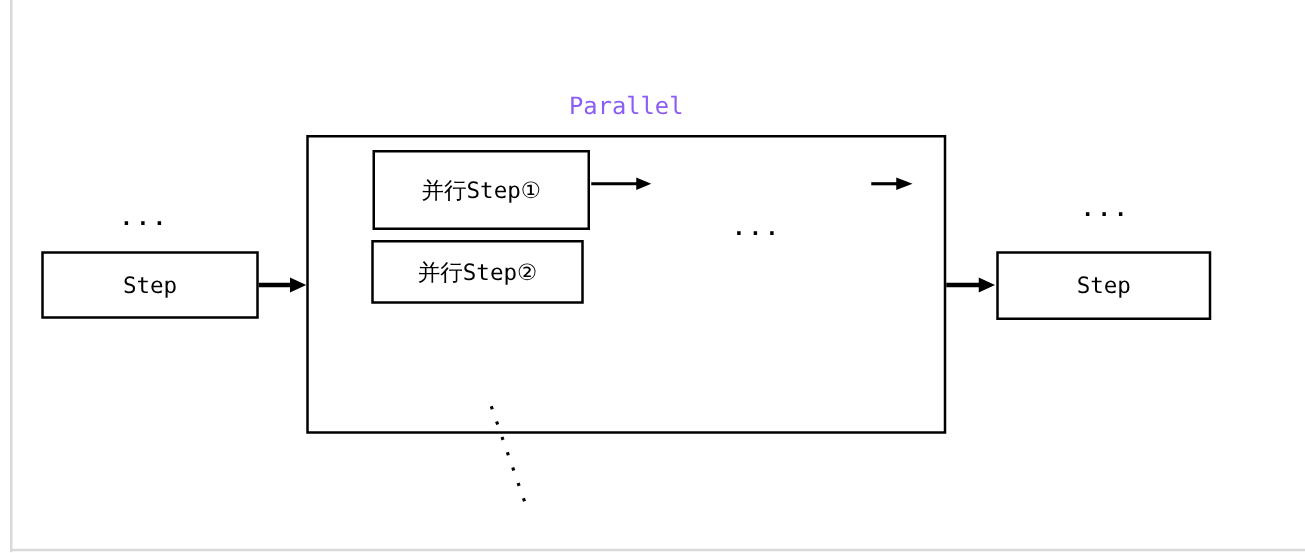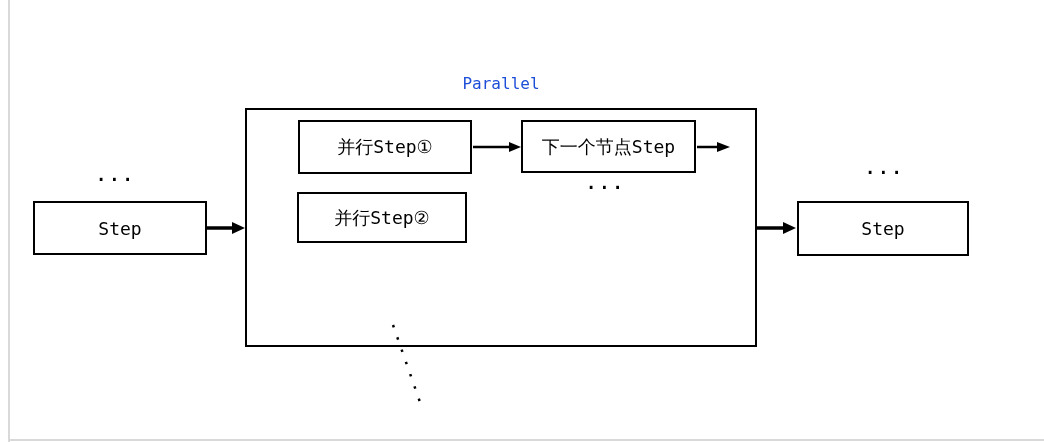--- a/index.html
+++ b/index.html
@@ -23,22 +23,22 @@
     position: absolute;
     left: 8px; top: 439px;
     width: 1036px; height: 2px;
     background: #d9d9d9;
   }
   .diagram-title {
     position: absolute;
     left: 401px; top: 74px;
     width: 200px;
     text-align: center;
-    font-size: 16px;
-    color: #1d4ed8;
+    font-size: 19px;
+    color: #8b5cf6;
     white-space: nowrap;
   }
   .group-box {
     position: absolute;
     left: 245px; top: 108px;
     width: 512px; height: 239px;
     border: 2px solid #000000;
     background: #ffffff;
   }
   .node {
@@ -46,21 +46,21 @@
     border: 2px solid #000000;
     background: #ffffff;
     display: flex;
     align-items: center;
     justify-content: center;
     font-size: 18px;
     white-space: nowrap;
   }
   .node-step-left   { left: 33px;  top: 201px; width: 174px; height: 54px; }
   .node-step-right  { left: 797px; top: 201px; width: 172px; height: 55px; }
-  .node-par1        { left: 298px; top: 120px; width: 174px; height: 54px; }
+  .node-par1        { left: 298px; top: 120px; width: 174px; height: 64px; }
   .node-next        { left: 521px; top: 120px; width: 175px; height: 53px; }
   .node-par2        { left: 297px; top: 192px; width: 170px; height: 51px; }
   .node-par2-async  { left: 297px; top: 269px; width: 190px; height: 55px; }
   .dots {
     position: absolute;
     font-size: 17px;
     font-weight: bold;
     letter-spacing: 3px;
     color: #000000;
     white-space: nowrap;
@@ -90,23 +90,20 @@
   <div class="dots dots-left">...</div>
 
   <div class="node node-step-left">
     <span>Step</span>
   </div>
 
   <div class="node node-par1">
     <span>并行Step①</span>
   </div>
 
-  <div class="node node-next">
-    <span>下一个节点Step</span>
-  </div>
 
   <div class="dots dots-inner">...</div>
 
   <div class="node node-par2">
     <span>并行Step②</span>
   </div>
 
 
   <div class="dots dots-right">...</div>
 

